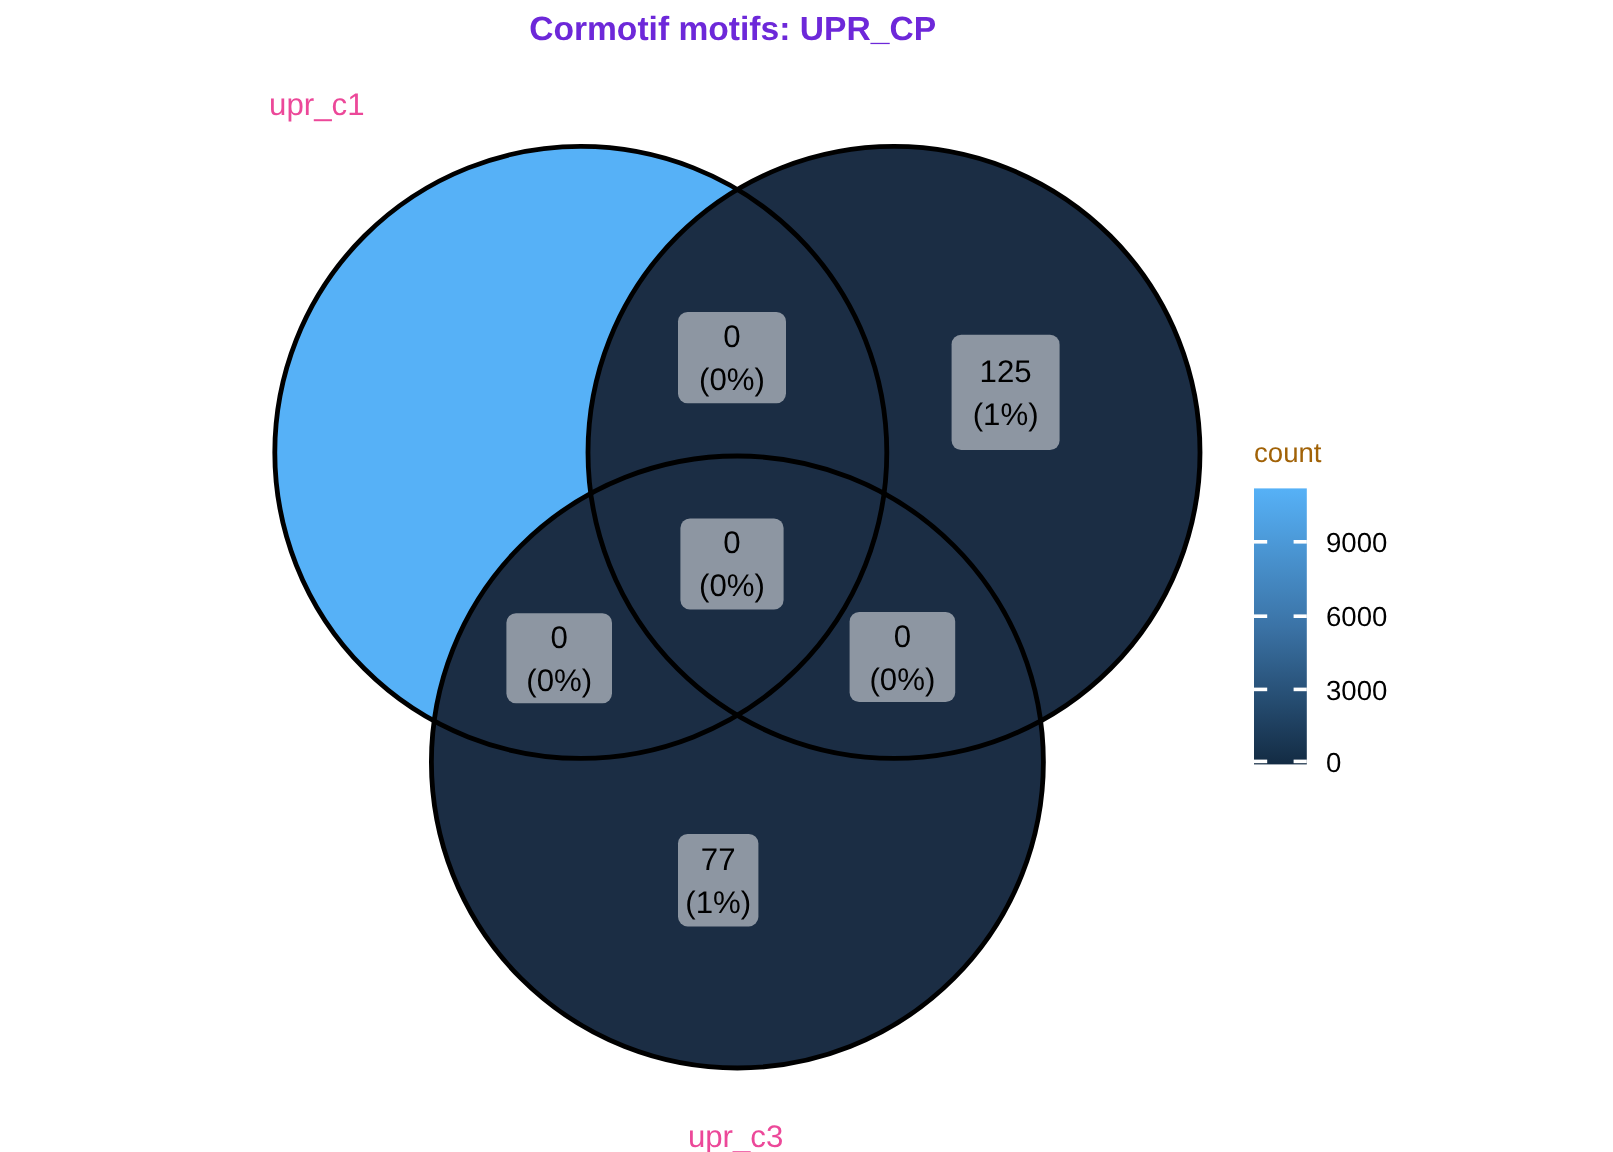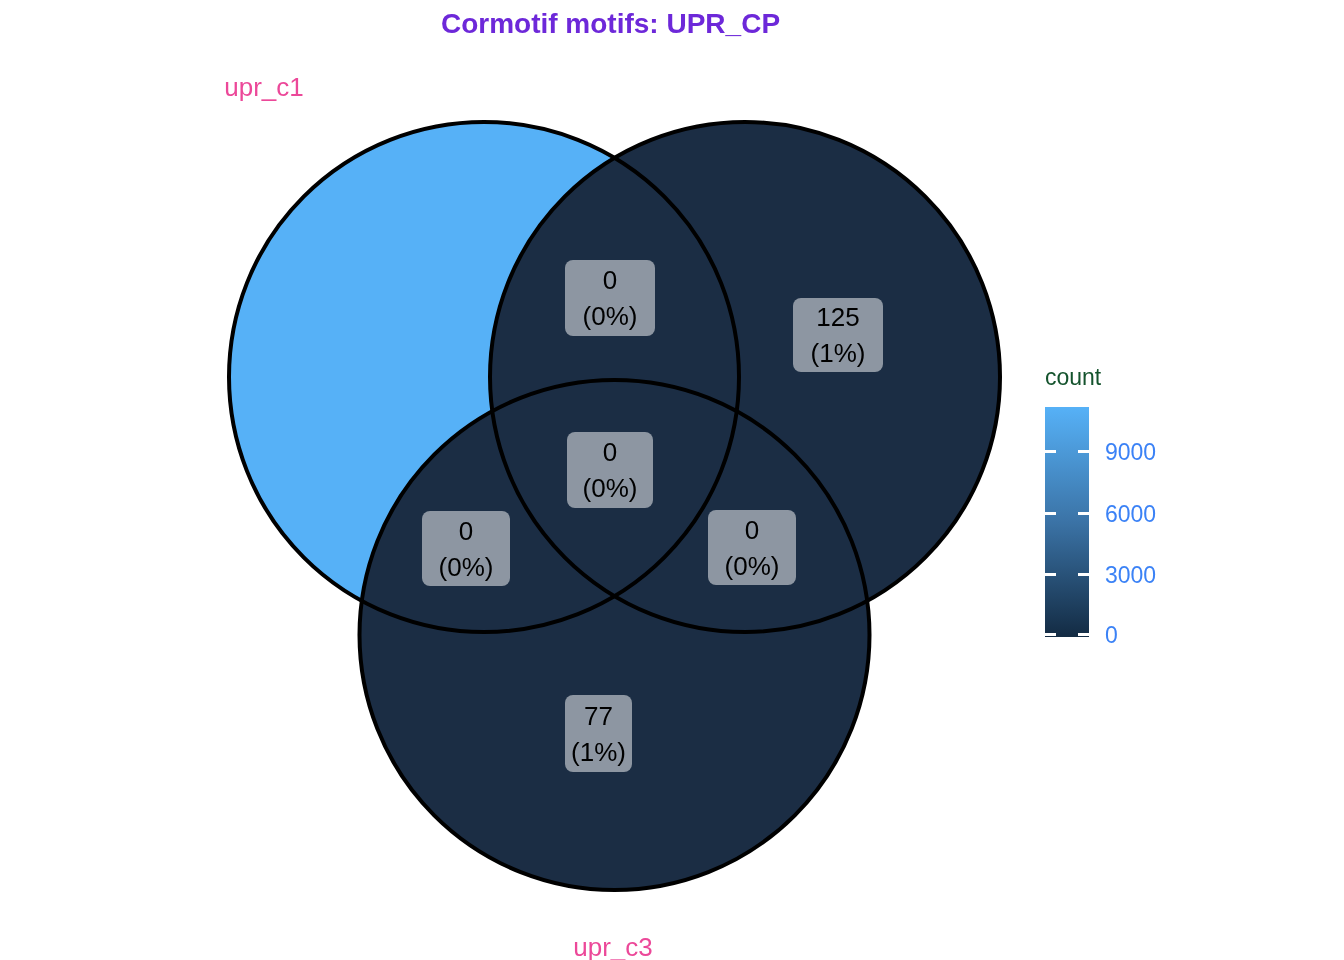--- a/index.html
+++ b/index.html
@@ -26,46 +26,46 @@
     position: absolute;
     background: rgba(255,255,255,0.5);
     border-radius: 8px;
     display: flex; flex-direction: column;
     align-items: center; justify-content: center;
     font-size: 26px; line-height: 36px; color: #000;
     text-align: center;
   }
   .vlabel.c1-only  { left: 326px; top: 287px; width: 110px; height: 76px; }
   .vlabel.c1-c2    { left: 565px; top: 260px; width: 90px;  height: 76px; }
-  .vlabel.c2-only  { left: 793px; top: 298px; width: 90px;  height: 74px; justify-content: center; }
+  .vlabel.c2-only  { left: 793px; top: 279px; width: 90px;  height: 96px; justify-content: center; }
   .vlabel.center3  { left: 567px; top: 432px; width: 86px;  height: 76px; }
   .vlabel.c1-c3    { left: 422px; top: 511px; width: 88px;  height: 75px; }
   .vlabel.c2-c3    { left: 708px; top: 510px; width: 88px;  height: 75px; }
   .vlabel.c3-only  { left: 565px; top: 695px; width: 67px;  height: 77px; }
 
   .legend-title {
     position: absolute; left: 1045px; top: 364px;
-    font-size: 23px; color: #14532d;
+    font-size: 23px; color: #a16207;
   }
   .legend-bar {
     position: absolute; left: 1045px; top: 407px; width: 44px; height: 230px;
     background: linear-gradient(to bottom, #56B1F7 0%, #3B73A6 50%, #132B43 100%);
   }
   .legend-tick {
     position: absolute; height: 3px; width: 11px; background: #ffffff;
   }
   .legend-tick.left  { left: 0; }
   .legend-tick.right { right: 0; }
   .lt-9000 { top: 43px; }
   .lt-6000 { top: 105px; }
   .lt-3000 { top: 166px; }
   .lt-0    { top: 226px; }
   .legend-tick-label {
     position: absolute; left: 1105px; width: 80px; height: 30px;
-    line-height: 30px; font-size: 23px; color: #3b82f6; text-align: left;
+    line-height: 30px; font-size: 23px; color: #000000; text-align: left;
   }
   .ll-9000 { top: 437px; }
   .ll-6000 { top: 499px; }
   .ll-3000 { top: 560px; }
   .ll-0    { top: 620px; }
 </style>
 </head>
 <body>
 
 <div class="stage">

